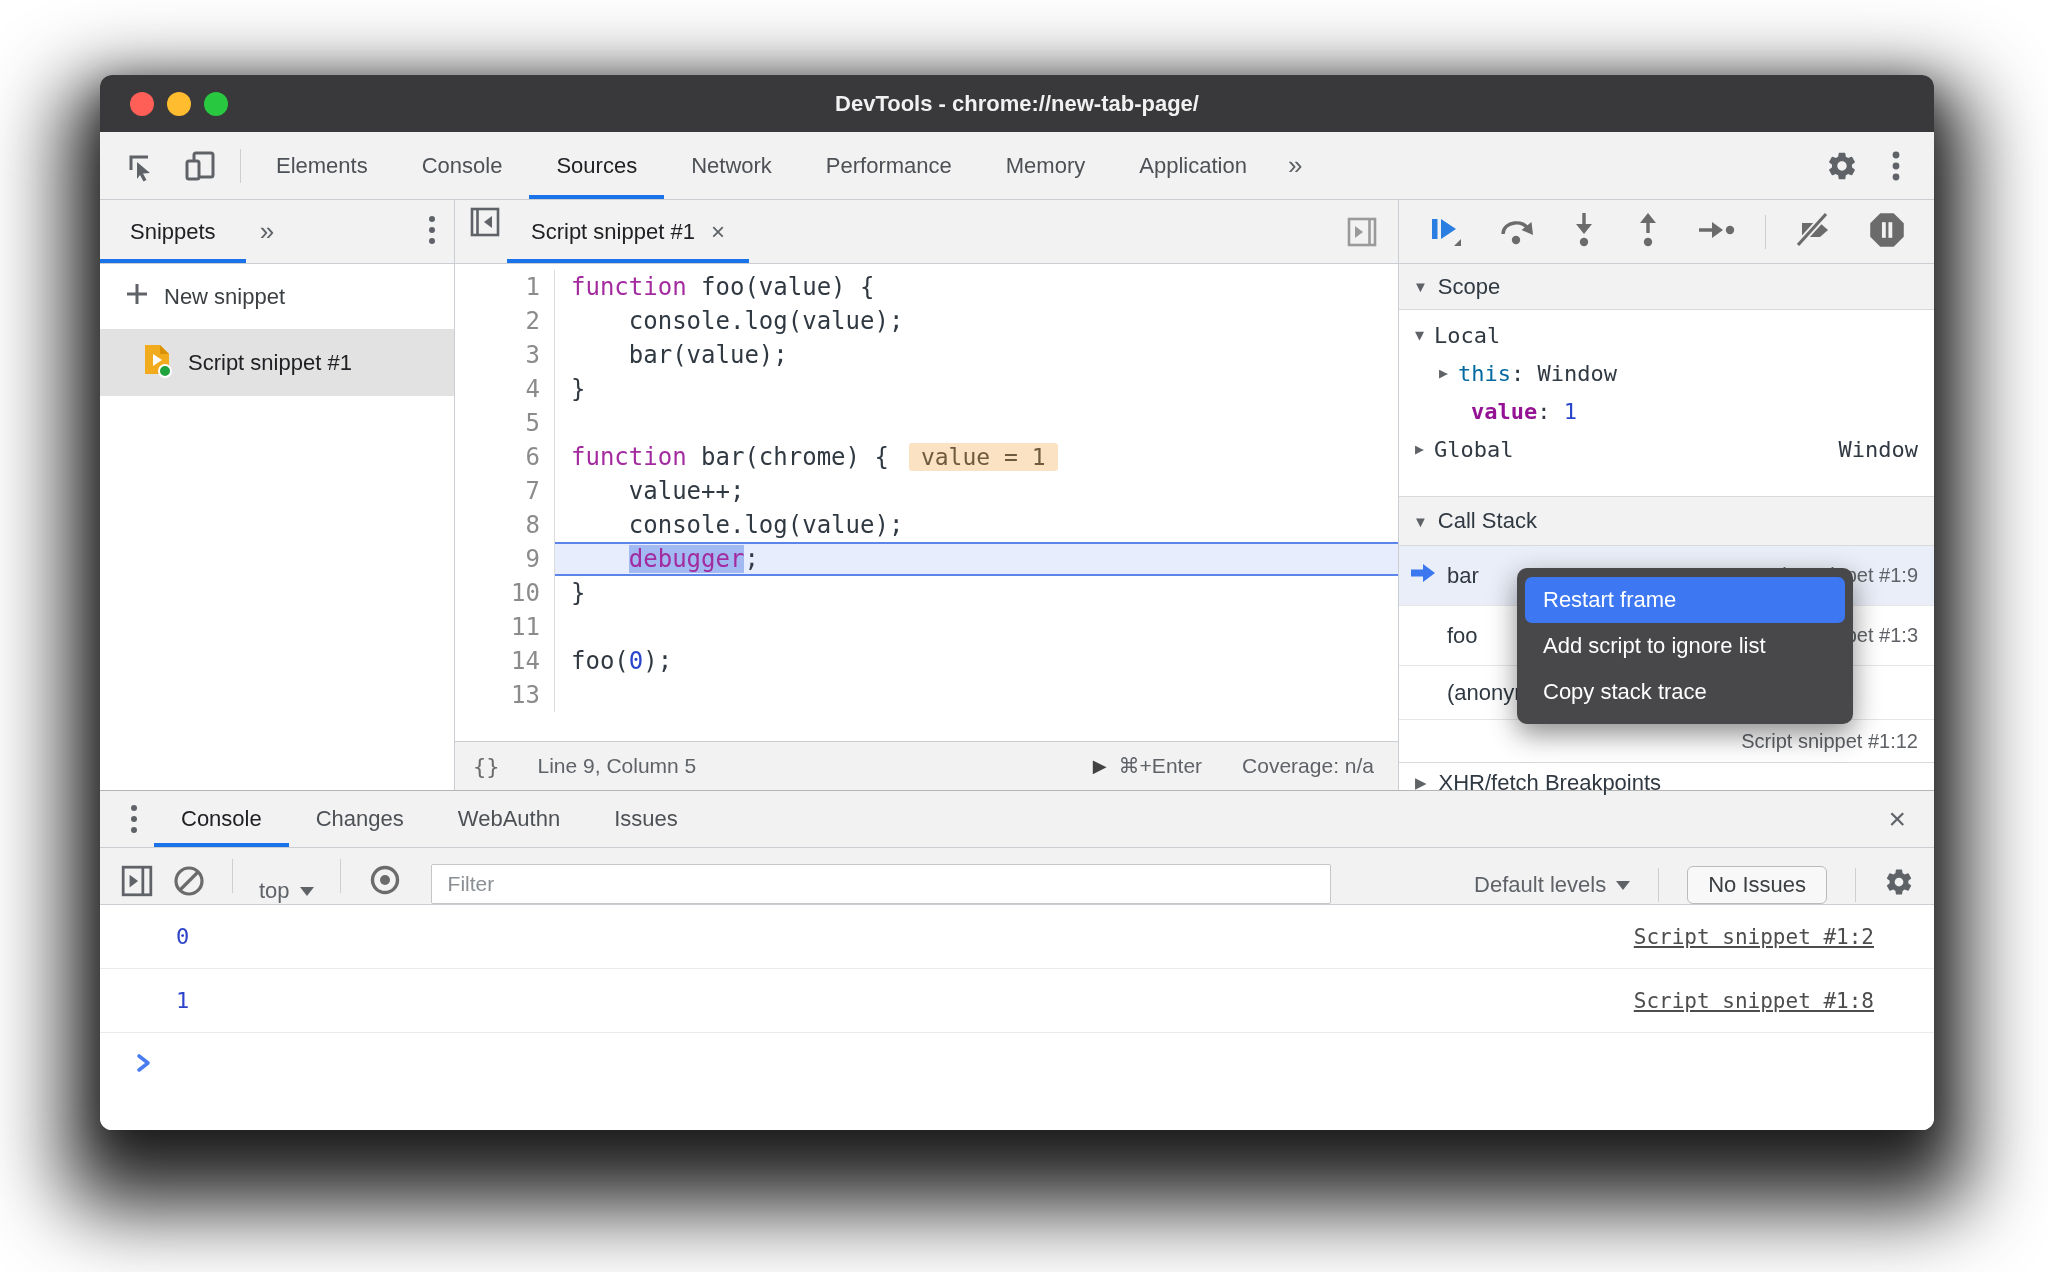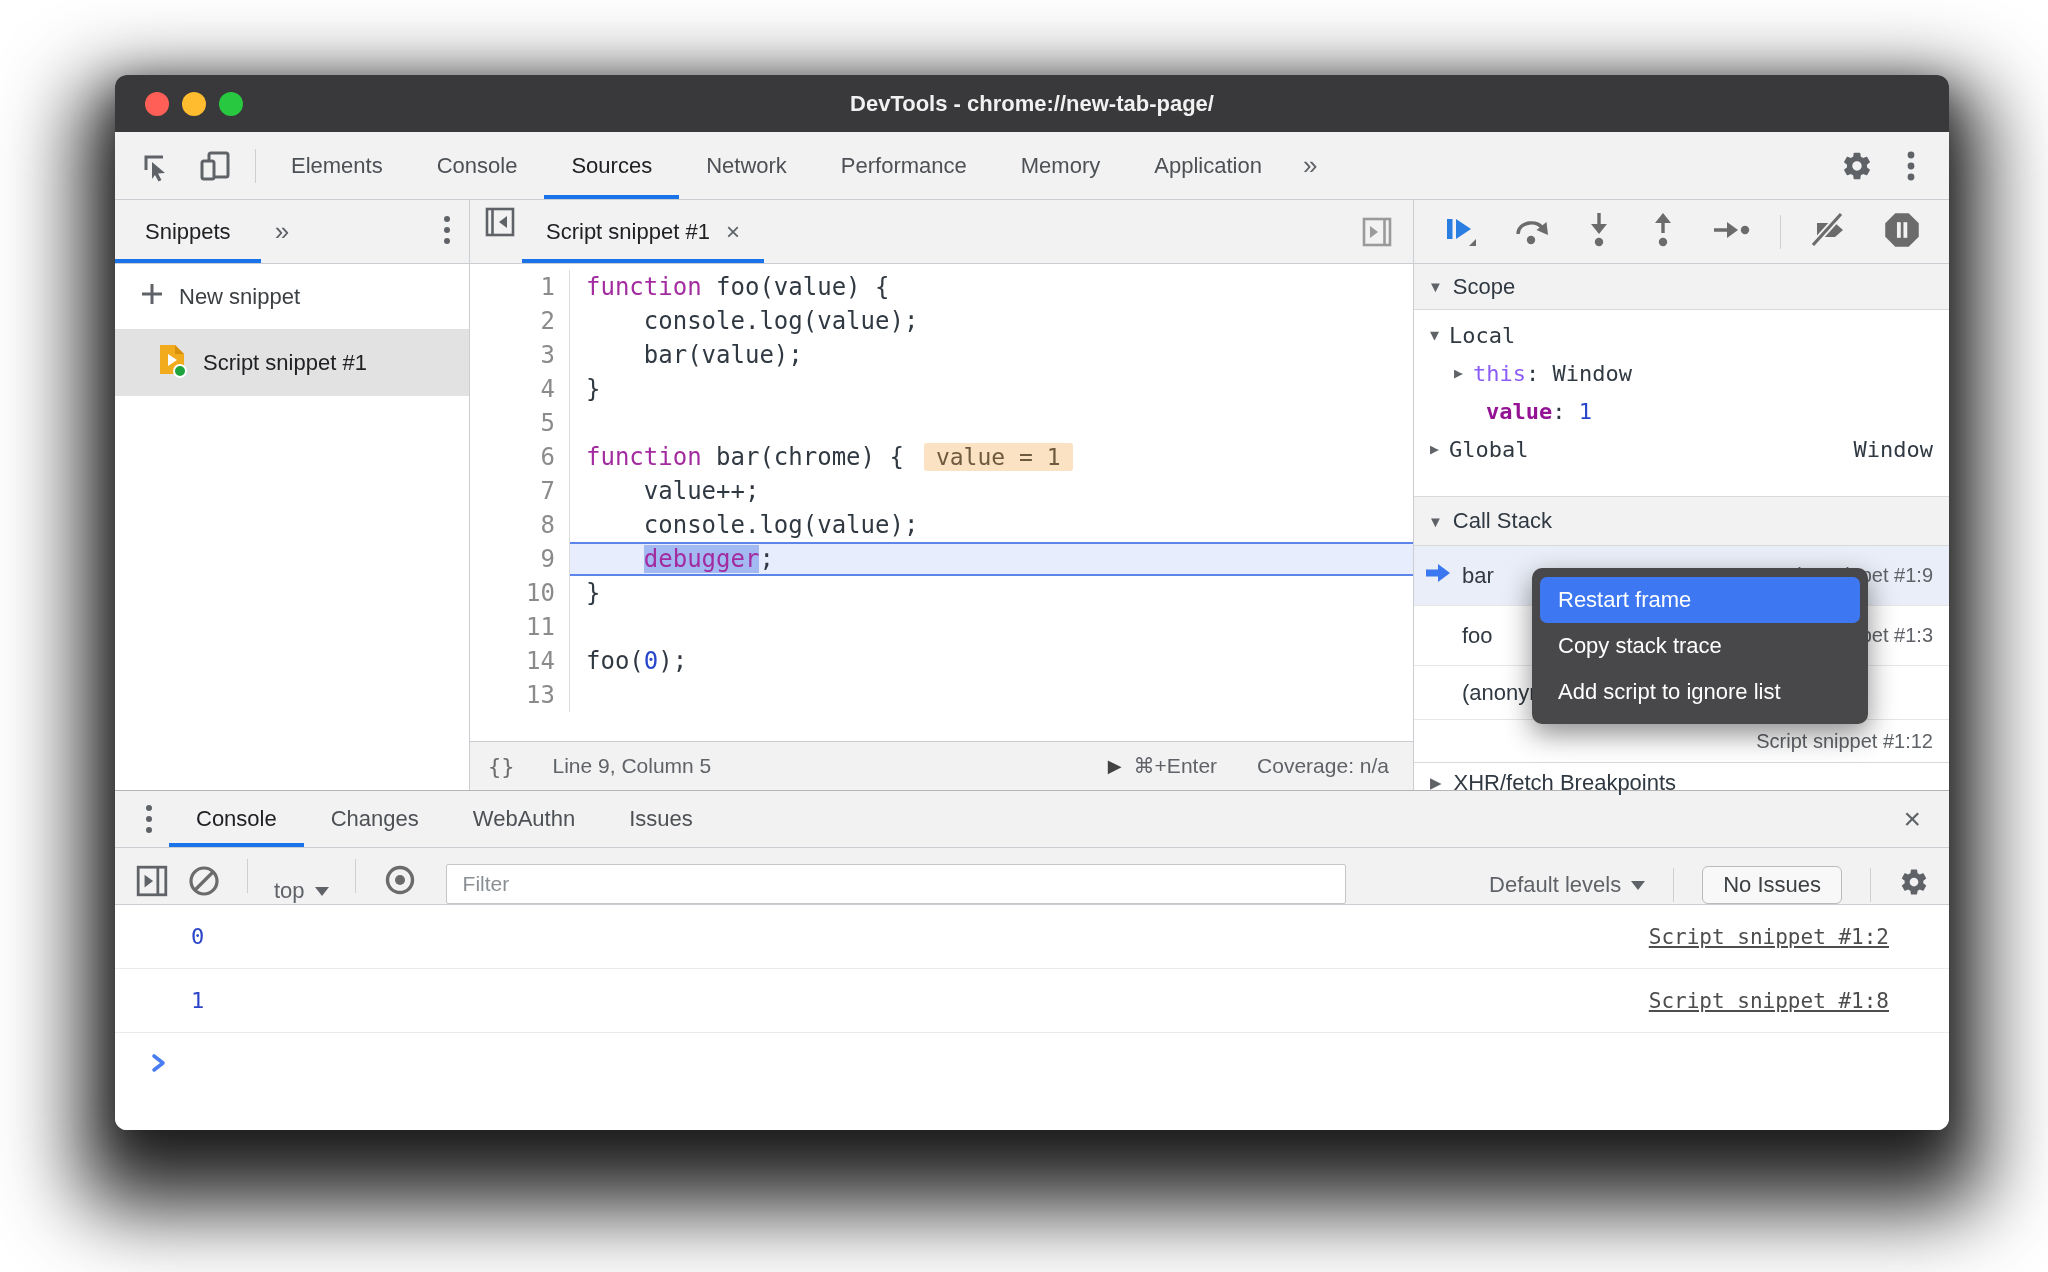--- a/index.html
+++ b/index.html
@@ -1,20 +1,20 @@
 <!DOCTYPE html>
 <html><head>
 <meta charset="utf-8">
 <style>
   * { margin:0; padding:0; box-sizing:border-box; }
   html,body { width:2048px; height:1272px; background:#ffffff; overflow:hidden;
     font-family:"Liberation Sans", sans-serif; }
   .stage { position:relative; width:2048px; height:1272px; }
 
-  .window { position:absolute; left:115px; top:75px; width:1834px; height:1055px;
+  .window { position:absolute; left:100px; top:75px; width:1834px; height:1055px;
     background:#fff; border-radius:12px; overflow:hidden; display:flex; flex-direction:column;
     box-shadow:0 45px 80px 35px rgba(0,0,0,0.82), 0 12px 40px rgba(0,0,0,0.45); }
 
   
   .titlebar { height:57px; background:#39393b; display:flex; align-items:center; position:relative; flex:none; }
   .lights { position:absolute; left:30px; top:0; height:100%; display:flex; align-items:center; gap:13px; }
   .light { width:24px; height:24px; border-radius:50%; }
   .title { width:100%; text-align:center; color:#f1f1f1; font-size:22px; font-weight:bold; }
 
   
@@ -75,21 +75,21 @@
     padding:0 26px; gap:34px; flex:none; }
   .sec-hdr { background:#f2f2f2; border-bottom:1px solid #d9d9d9; display:flex; align-items:center; gap:10px;
     font-size:22px; color:#303942; padding-left:14px; flex:none; }
   .tri { font-size:15px; color:#5f6368; }
   .scope-hdr { height:46px; }
   .cs-hdr { height:50px; border-top:1px solid #d9d9d9; }
   .scope-body { padding:6px 0 28px; font-family:"DejaVu Sans Mono", monospace; font-size:22px; color:#303942; }
   .sc-row { height:38px; display:flex; align-items:center; gap:10px; padding:0 16px; }
   .sc-indent { padding-left:40px; }
   .sc-key-purple { color:#941294; font-weight:bold; }
-  .sc-gray { color:#8b5cf6; }
+  .sc-gray { color:#0369a1; }
   .sc-num { color:#2745cb; }
   .sc-spring { flex:1; }
   .cs-row { display:flex; align-items:center; padding:0 16px 0 48px; font-size:22px; color:#303942; border-bottom:1px solid #e6e6e6; position:relative; }
   .cs-row.active { background:#e9eef8; }
   .cs-arrow { position:absolute; left:12px; }
   .cs-loc { margin-left:auto; color:#5f6368; font-size:20px; }
   .cs-locline { display:flex; justify-content:flex-end; padding-right:16px; align-items:center; font-size:20px; color:#5f6368; height:42px; }
   .xhr-row { border-top:1px solid #d9d9d9; display:flex; align-items:center; gap:12px; padding-left:16px;
     font-size:22px; color:#303942; height:40px; overflow:hidden; flex:none; }
 
@@ -486,18 +486,18 @@
           <div class="prompt-row">
             <span><svg width="16" height="22" viewBox="0 0 16 22">
                 <polyline points="3,4 12,11 3,18" fill="none" stroke="#4a7df0" stroke-width="3.6" stroke-linecap="round" stroke-linejoin="round"></polyline>
               </svg></span>
           </div>
         </div>
   </div>
 
   <div class="ctxmenu" id="ctx-menu">
         <div class="ctx-item sel">Restart frame</div>
+        <div class="ctx-item">Add script to ignore list</div>
         <div class="ctx-item">Copy stack trace</div>
-        <div class="ctx-item">Add script to ignore list</div>
       </div>
 
 </div>
 </div>
 
 </body></html>

